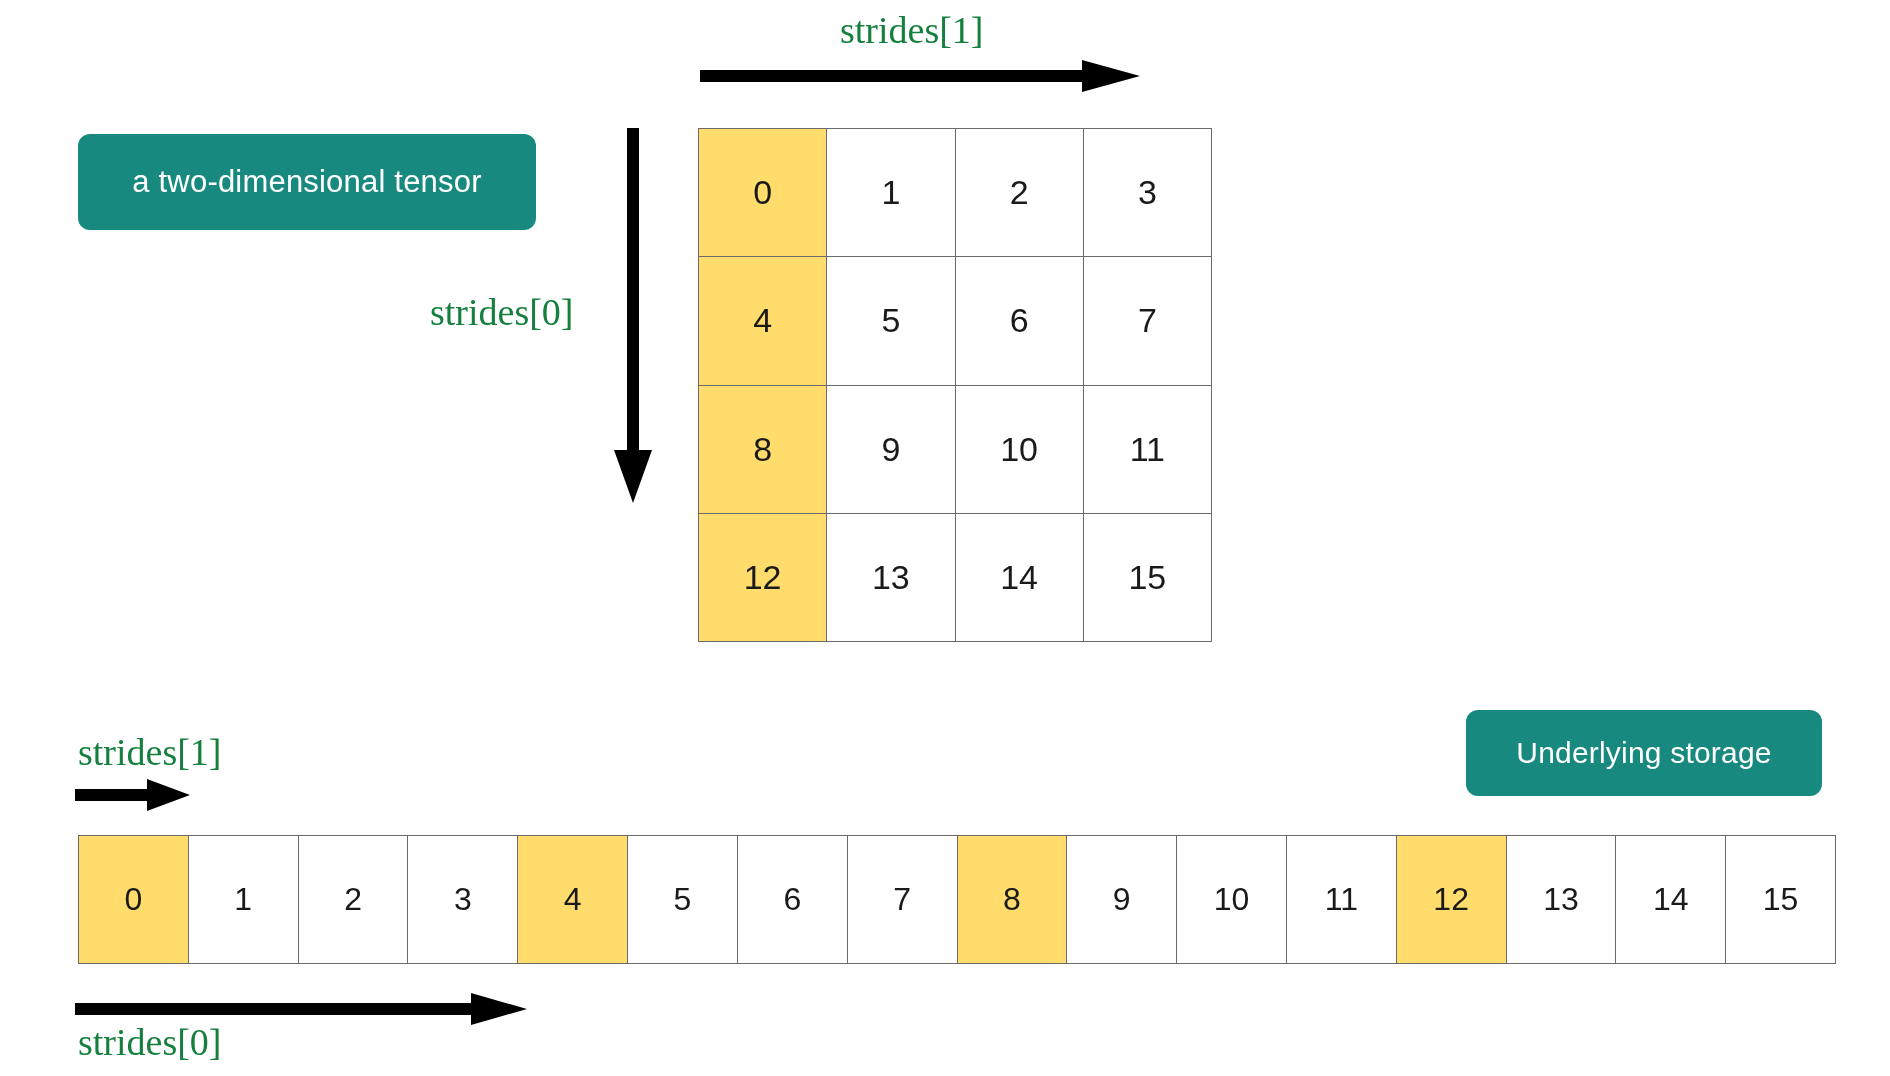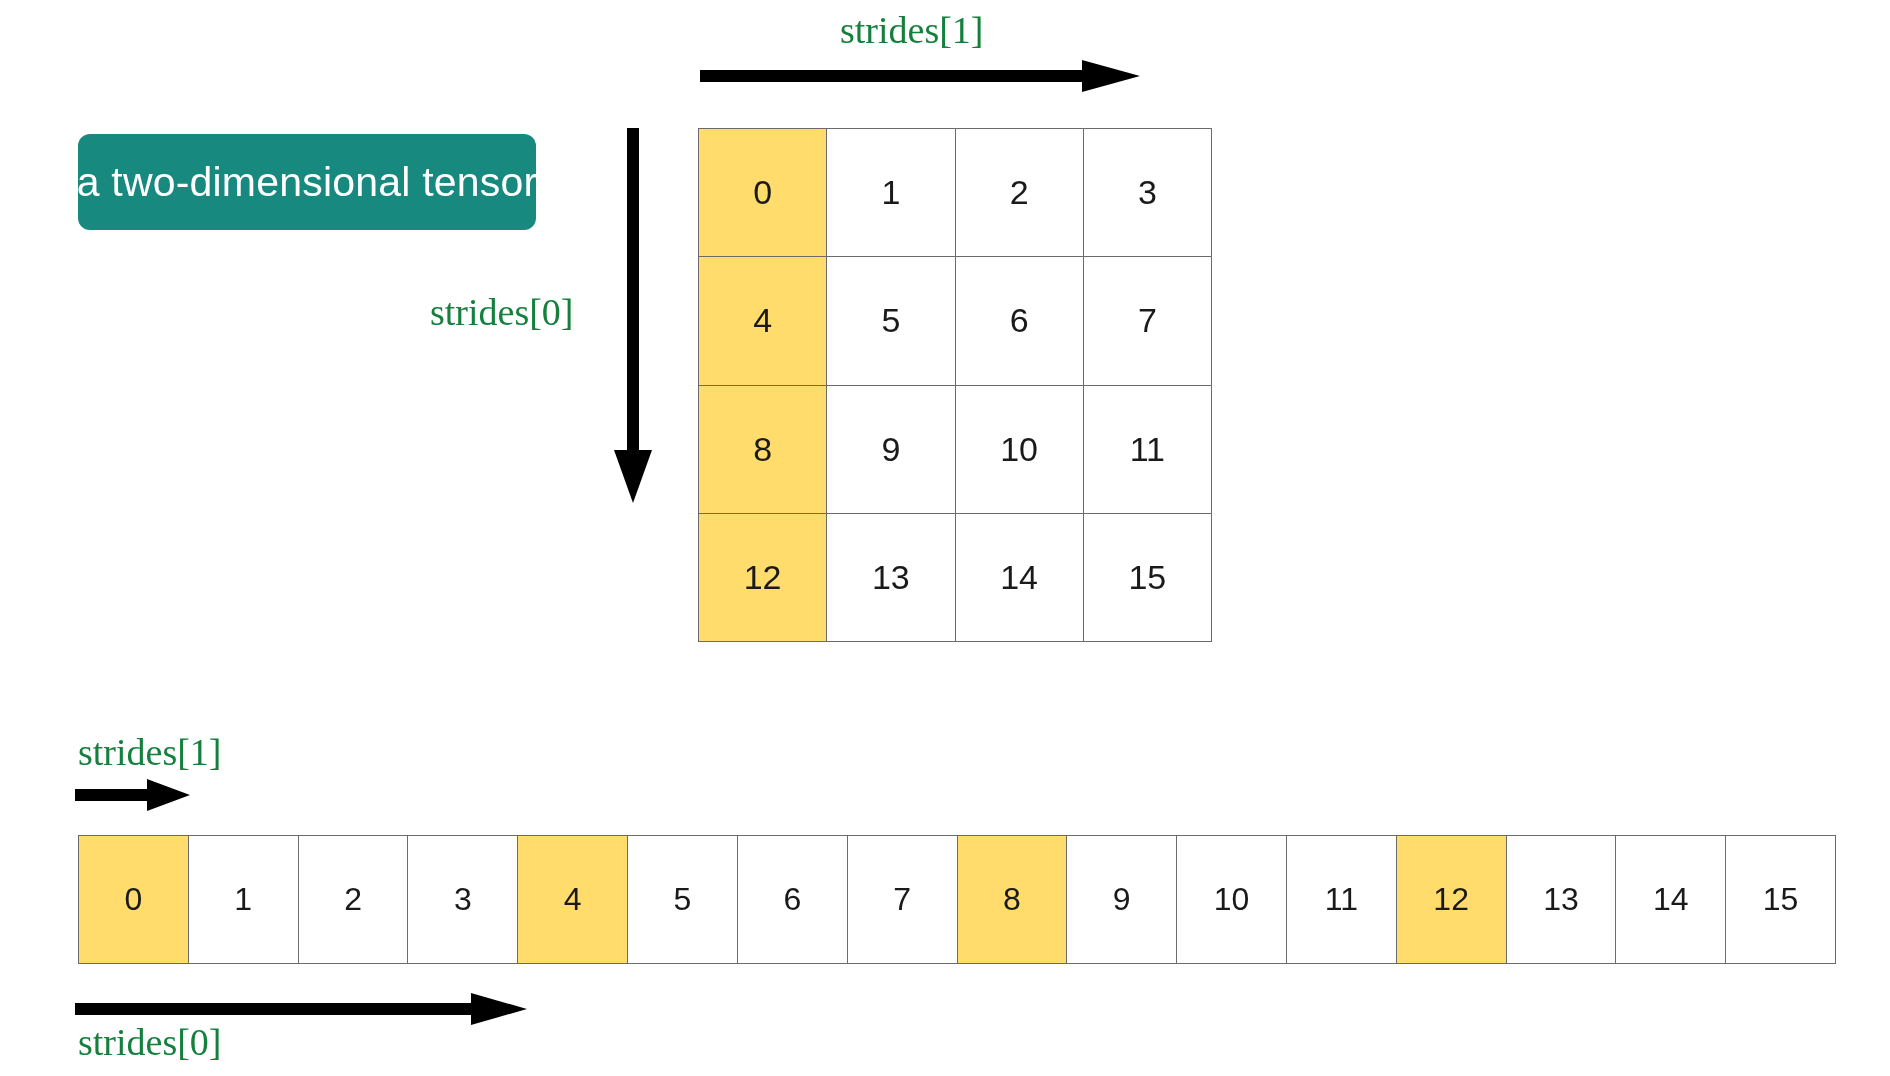--- a/index.html
+++ b/index.html
@@ -22,21 +22,21 @@
   
   .badge {
     position: absolute;
     display: flex;
     align-items: center;
     justify-content: center;
     background: #17897F;
     color: #ffffff;
     border-radius: 12px;
     font-family: "Liberation Sans", sans-serif;
-    font-size: 41px;
+    font-size: 31px;
     letter-spacing: 0.2px;
     white-space: nowrap;
   }
 
   #badge-tensor {
     left: 78px;
     top: 134px;
     width: 458px;
     height: 96px;
   }
@@ -124,20 +124,21 @@
 
   #storage .scell.hl { background: #FFDC6B; }
 </style>
 </head>
 <body>
 
 <div id="canvas">
 
   <div id="badge-tensor" class="badge">a two-dimensional tensor</div>
 
+  <div id="badge-storage" class="badge">Underlying storage</div>
 
   <div id="label-strides1-top" class="stride-label">strides[1]</div>
 
   <div id="label-strides0-left" class="stride-label">strides[0]</div>
 
   <div id="label-strides1-bot" class="stride-label">strides[1]</div>
 
   <div id="label-strides0-bot" class="stride-label">strides[0]</div>
 
   <svg id="arrow-top" class="arrow" viewBox="0 0 440 36">

